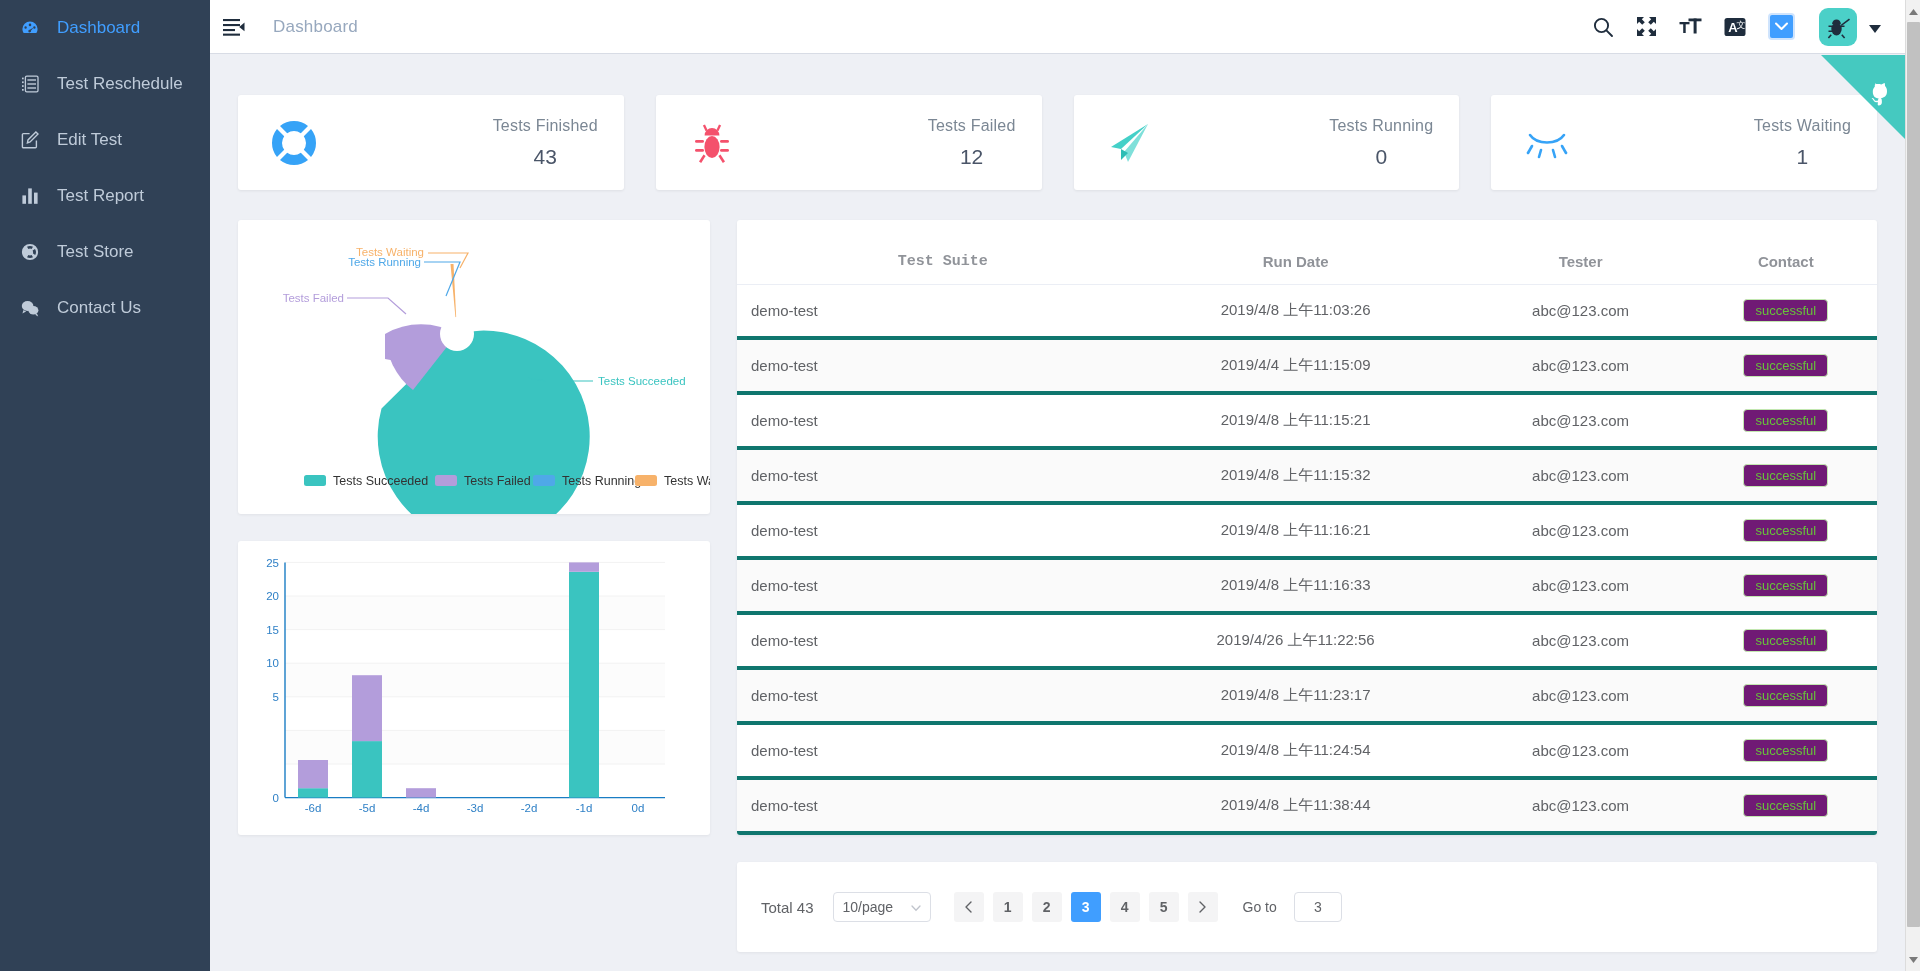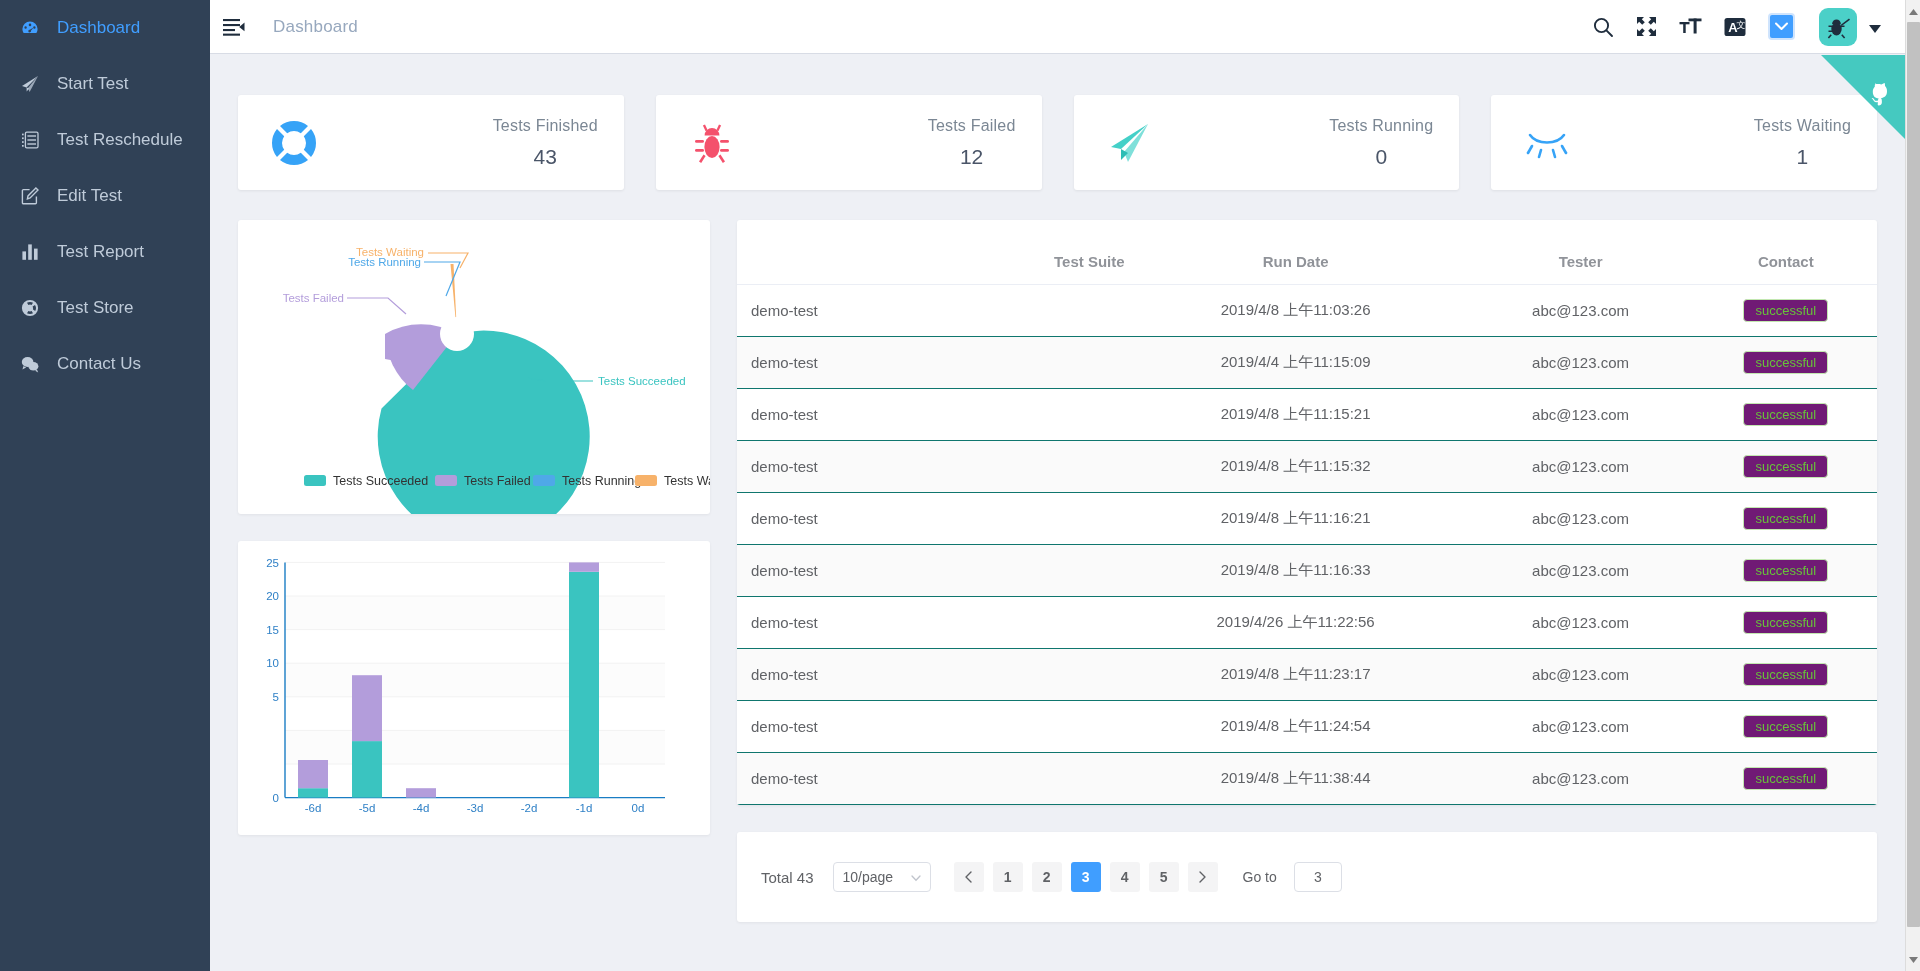--- a/index.html
+++ b/index.html
@@ -153,25 +153,25 @@
   #table-panel { overflow: hidden; }
   table { width: 100%; border-collapse: collapse; }
   thead th {
     font-size: 15px; color: #909399;
     font-weight: bold;
     padding: 33px 0 14px 0;
     border-bottom: 1px solid #ebeef5;
     text-align: center;
     white-space: nowrap;
   }
-  thead th.l { text-align: right; padding-left: 24px; }
+  thead th.l { text-align: center; padding-left: 24px; font-family: Liberation Mono, monospace; }
   tbody td {
     font-size: 15px; color: #606266;
     padding: 14px 0;
-    border-bottom: 1px solid #0f766e;
+    border-bottom: 4px solid #0f766e;
     text-align: center;
     height: 44px;
     white-space: nowrap;
     margin-top: 20px;
   }
   tbody td.l { text-align: left; padding-left: 14px; }
   tbody tr:nth-child(even) { background: #fafafa; }
   .badge {
     display: inline-block;
     font-size: 13px;
@@ -244,30 +244,20 @@
 <body>
 
 <div id="sidebar">
     <div class="nav-item active">
       <span class="nav-ico">
         <svg width="18" height="18" viewBox="0 0 18 18">
           <path d="M9 2.4A7.6 7.6 0 0 0 1.4 10a7.5 7.5 0 0 0 1.2 4.1h12.8A7.5 7.5 0 0 0 16.6 10 7.6 7.6 0 0 0 9 2.4zm0 2.2a1.3 1.3 0 1 1 0 2.6 1.3 1.3 0 0 1 0-2.6zM4.6 7.3a1.2 1.2 0 1 1 0 2.4 1.2 1.2 0 0 1 0-2.4zm8.8 0a1.2 1.2 0 1 1 0 2.4 1.2 1.2 0 0 1 0-2.4zM12.5 8.6l-2.6 3.1a1.3 1.3 0 1 1-1.1-.9z" fill="currentColor"></path>
         </svg>
       </span>
       <span>Dashboard</span>
-    </div>
-    <div class="nav-item">
-      <span class="nav-ico">
-        <svg width="18" height="18" viewBox="0 0 18 18">
-          <path d="M17 1 L1 11 L5.6 12.4 Z" fill="currentColor"></path>
-          <path d="M17 1 L7 13 L8.6 17 Z" fill="currentColor" opacity=".75"></path>
-          <path d="M5.6 12.4 L5.6 16.4 L8.3 13.6 Z" fill="currentColor"></path>
-        </svg>
-      </span>
-      <span>Start Test</span>
     </div>
     <div class="nav-item">
       <span class="nav-ico">
         <svg width="18" height="18" viewBox="0 0 18 18">
           <g fill="currentColor">
             <rect x="1" y="2.6" width="1.7" height="1.7"></rect>
             <rect x="1" y="6.4" width="1.7" height="1.7"></rect>
             <rect x="1" y="10.2" width="1.7" height="1.7"></rect>
             <rect x="1" y="14" width="1.7" height="1.7"></rect>
             <rect x="4.4" y="1.2" width="12.6" height="15.6" rx="1.4" fill="none" stroke="currentColor" stroke-width="1.3"></rect>

